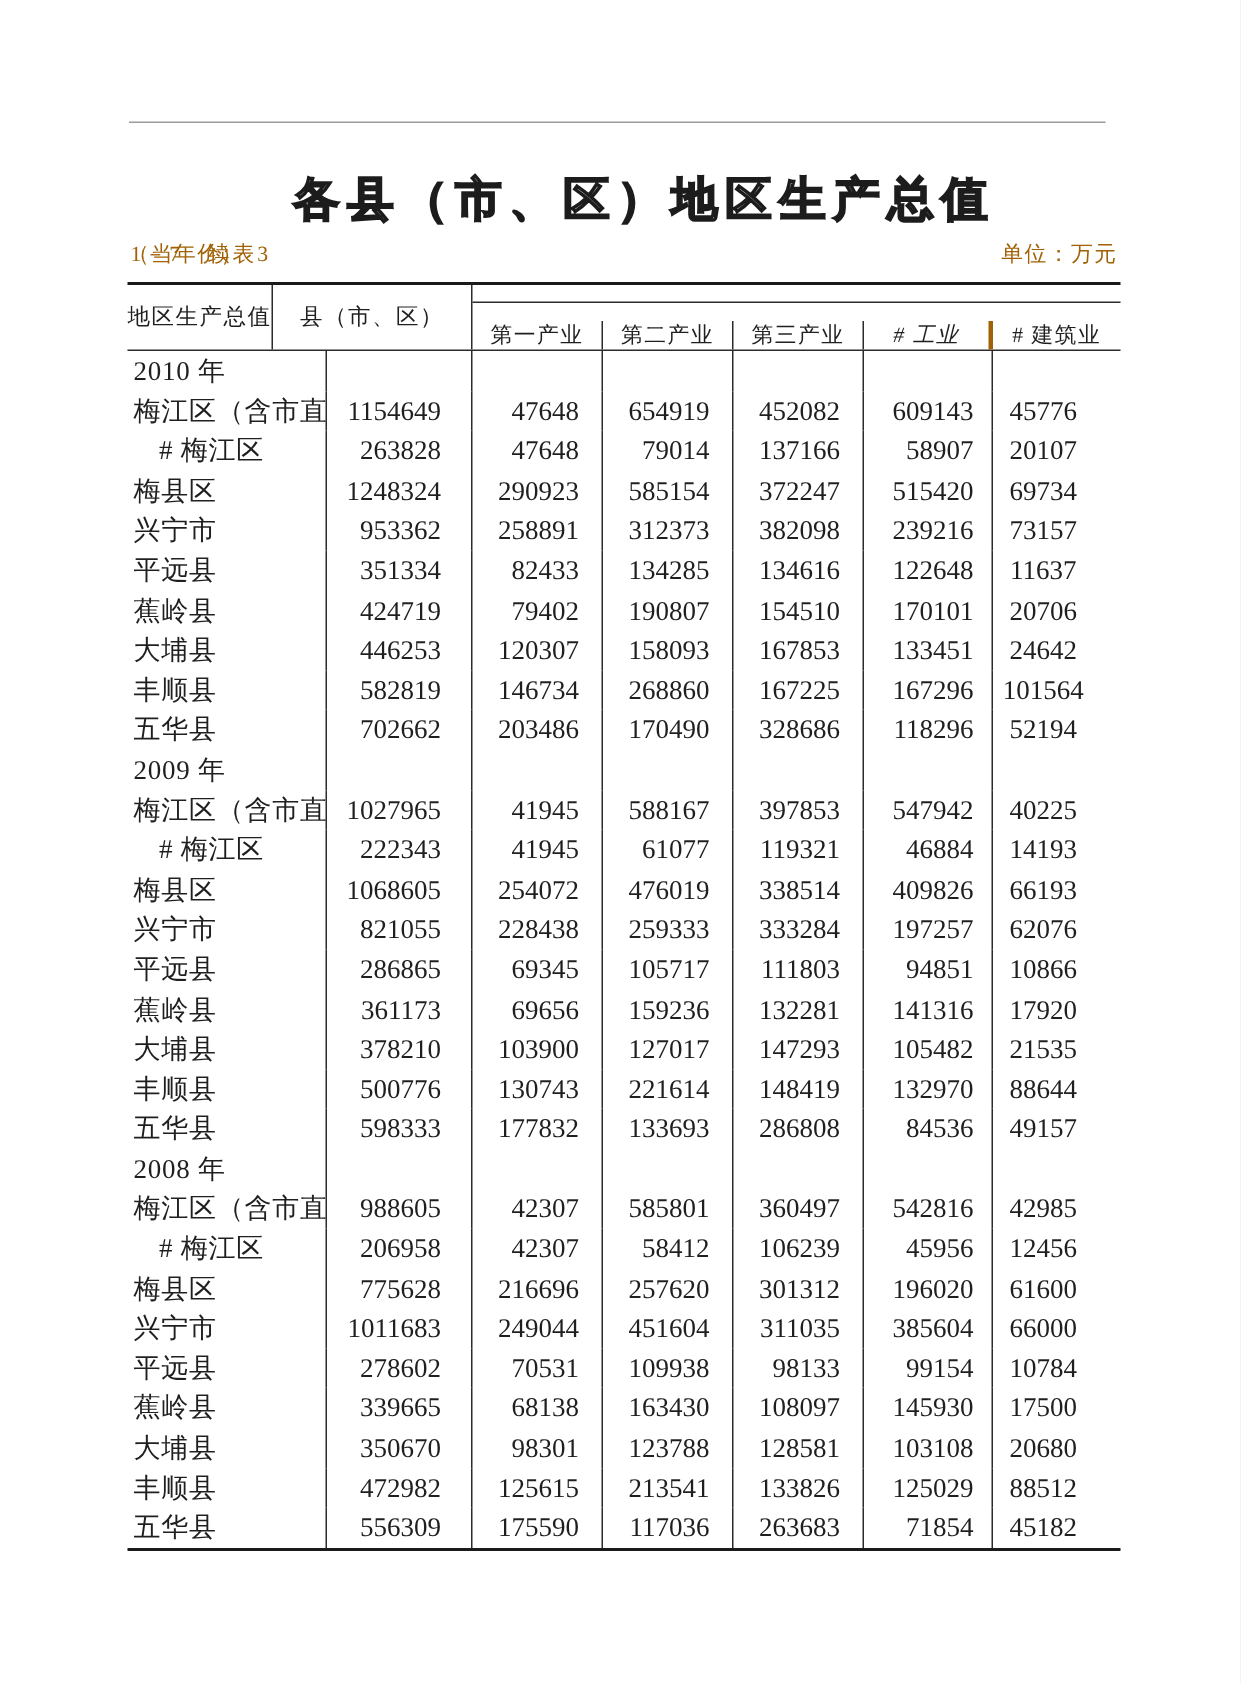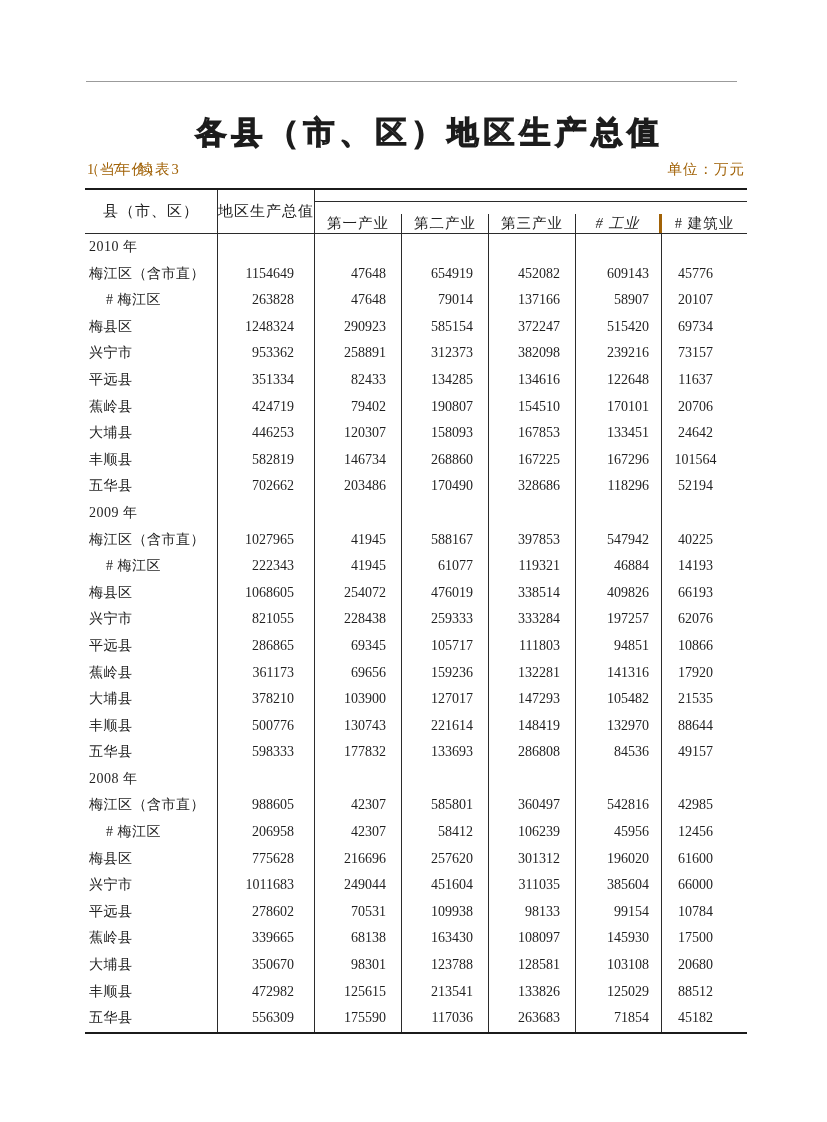--- a/index.html
+++ b/index.html
@@ -27,21 +27,21 @@
   .gdp-h{width:97px;border-right:1px solid #2b2b2b;}
   .sub-group{width:432px;display:flex;flex-direction:column;}
   .sub-spacer{height:12px;border-bottom:1px solid #2b2b2b;}
   .sub-row{flex:1;display:flex;font-size:14.5px;}
   .sub-cell{display:flex;align-items:center;justify-content:center;letter-spacing:1px;margin-top:12px;}
   .s0,.s1,.s2{width:87px;border-right:1px solid #2b2b2b;}
   .s3{width:86px;border-right:3px solid #a16207;font-style:italic;}
   .s4{width:85px;}
 
   .tbody{border-bottom:2px solid #1b1b1b;}
-  .row{display:flex;height:26.6px;line-height:26.6px;font-size:14px;}
+  .row{display:flex;height:26.6px;line-height:26.6px;font-size:18px;}
   .cell{overflow:hidden;white-space:nowrap;}
   .c0{width:133px;border-right:1px solid #2b2b2b;padding-left:4px;letter-spacing:0.5px;}
   .c0.indent{padding-left:21px;}
   .c1{width:97px;border-right:1px solid #2b2b2b;text-align:right;padding-right:20px;}
   .c2,.c3,.c4{width:87px;border-right:1px solid #2b2b2b;text-align:right;padding-right:15px;}
   .c5{width:86px;border-right:1px solid #2b2b2b;text-align:right;padding-right:12px;}
   .c6{width:85px;text-align:center;padding-right:18px;}
 </style>
 </head>
 <body>
@@ -51,22 +51,22 @@
   <h1 class="title">各县（市、区）地区生产总值</h1>
 
   <div class="meta">
     <span class="meta-left">1－7　续表3</span>
     <span class="meta-center">（当年价）</span>
     <span class="meta-right">单位：万元</span>
   </div>
 
   <div class="table">
     <div class="thead">
+      <div class="hcell gdp-h">地区生产总值</div>
       <div class="hcell region-h">县（市、区）</div>
-      <div class="hcell gdp-h">地区生产总值</div>
       <div class="sub-group">
         <div class="sub-spacer"></div>
         <div class="sub-row">
           <div class="sub-cell s0">第一产业</div>
           <div class="sub-cell s1">第二产业</div>
           <div class="sub-cell s2">第三产业</div>
           <div class="sub-cell s3"># 工业</div>
           <div class="sub-cell s4"># 建筑业</div>
         </div>
       </div>

